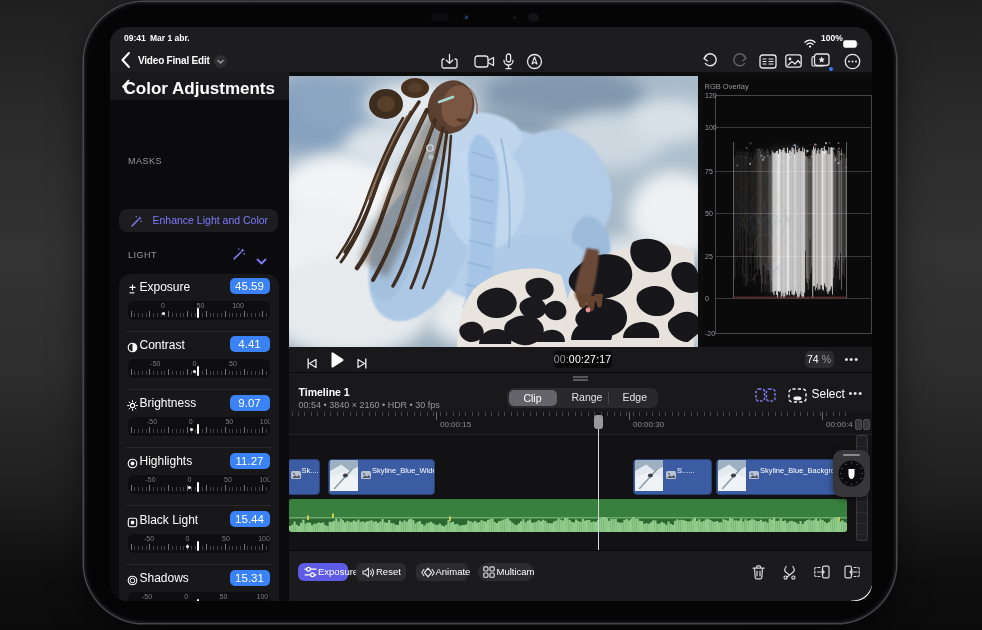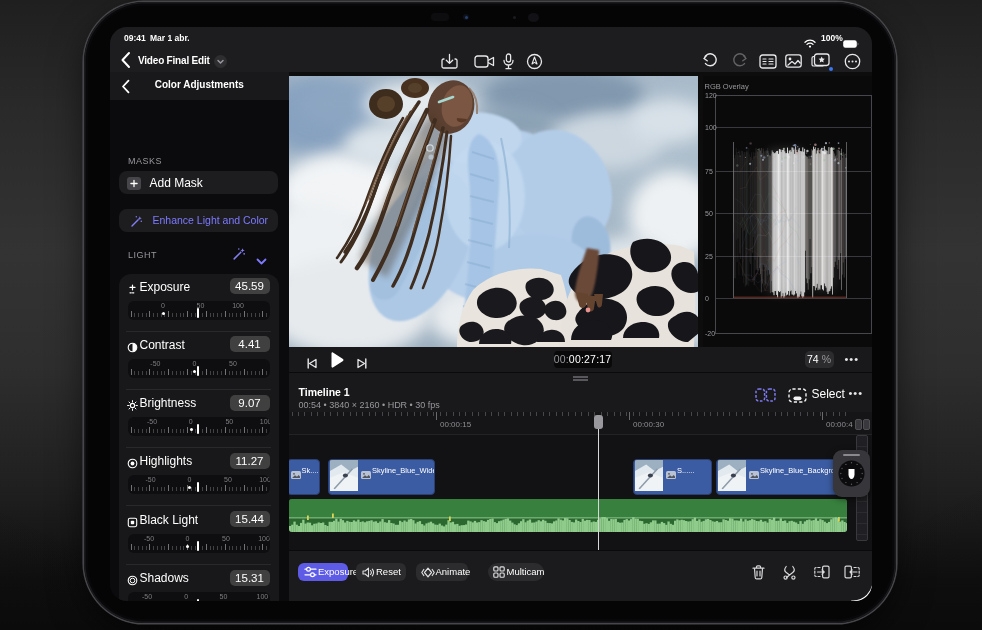--- a/index.html
+++ b/index.html
@@ -9,31 +9,31 @@
 .frame{position:absolute;left:84px;top:2px;width:812px;height:621px;border-radius:60px;
  background:#08080a;box-shadow:0 0 0 1.6px #47474b, inset 0 0 0 1.5px #1a1a1c, 0 14px 34px rgba(0,0,0,0.55);}
 .frame2{position:absolute;left:88px;top:6px;width:804px;height:613px;border-radius:56px;background:#050506;}
 .screen{position:absolute;left:110px;top:27px;width:762px;height:574px;border-radius:17px;background:#0d0d0d;overflow:hidden;}
 .topbar{position:absolute;left:0;top:0;width:762px;height:45px;background:#1d1d1f;}
 .st{position:absolute;font-size:8.5px;color:#fff;}
 .ttitle{position:absolute;left:28px;top:27.5px;font-size:10px;letter-spacing:-0.2px;font-weight:bold;color:#fff;}
 .dots{position:absolute;color:#e8e8ea;font-size:11px;letter-spacing:1px;}
 .panel{position:absolute;left:0;top:45px;width:178.5px;height:529px;background:#0b0b0d;}
 .phead{position:absolute;left:0;top:0;width:178.5px;height:28px;background:#19191b;}
-.phtitle{position:absolute;left:0;right:0;top:7px;text-align:center;font-size:10px;font-weight:bold;color:#fff;}
+.phtitle{position:absolute;left:0;right:0;top:7px;text-align:center;font-size:17px;font-weight:bold;color:#fff;}
 .dr{position:absolute;left:8.5px;top:50.5px;width:159.5px;height:22px;border-radius:8px;background:#202023;}
 .drt{position:absolute;top:5px;font-size:10px;color:#d4d4d6;}
 .drdiv{position:absolute;left:80px;top:4px;width:1px;height:14px;background:#3a3a3e;}
 .masks{position:absolute;left:18px;top:84px;font-size:9px;letter-spacing:0.5px;color:#98989d;}
 .btn{position:absolute;left:8.5px;width:159.5px;border-radius:8px;background:#1d1d20;}
 .card{position:absolute;left:8.5px;top:202px;width:160px;height:327px;border-radius:12px 12px 0 0;background:#18181a;}
 .srow{position:absolute;left:8.5px;width:160px;height:57px;}
 .sicon{position:absolute;left:8px;top:7px;}
 .sname{position:absolute;left:21px;top:6px;font-size:12px;color:#fff;}
-.schip{position:absolute;right:9px;top:4.5px;width:40px;height:16px;border-radius:5px;background:#404040;
+.schip{position:absolute;right:9px;top:4.5px;width:40px;height:16px;border-radius:5px;background:#3b82f6;
  color:#fff;font-size:11.5px;text-align:center;line-height:16px;}
 .ruler{position:absolute;top:27px;height:19px;border-radius:6px;background:#0e0e10;overflow:hidden;}
 .rlab{position:absolute;top:1px;width:20px;text-align:center;font-size:7px;color:#7e7e83;}
 .ruler i{position:absolute;bottom:3px;width:1px;background:#fff;}
 .rdot{position:absolute;bottom:5px;width:3px;height:3px;border-radius:50%;background:#fff;}
 .rmark{position:absolute;bottom:2px;width:2px;height:10px;background:#fff;border-radius:1px;}
 .ssep{position:absolute;left:16px;width:145px;height:1px;background:#29292c;}
 .video{position:absolute;left:178.5px;top:49px;width:409.5px;height:271px;background:#000;overflow:hidden;}
 .scope{position:absolute;left:592.5px;top:49px;width:169.5px;height:271px;background:#0a0a0a;overflow:hidden;}
 .transport{position:absolute;left:178.5px;top:320px;width:583.5px;height:26px;background:#19191b;border-bottom:1px solid #0a0a0a;}
@@ -161,27 +161,20 @@
         <span style="position:absolute;left:719px;top:40px;width:4px;height:4px;border-radius:50%;background:#3478f6;"></span>
       </div>
       <div class="panel">
         <div class="phead">
           <span style="position:absolute;left:11px;top:7px;"><svg width="9" height="15" viewBox="0 0 9 15">
               <path d="M7.5 1.7 L2 7.5 L7.5 13.3" stroke="#fff" stroke-width="1.8" fill="none" stroke-linecap="round" stroke-linejoin="round"></path>
             </svg></span>
           <span class="phtitle">Color Adjustments</span>
         </div>
         <div class="masks">MASKS</div>
-        <div class="btn" style="top:99px;height:23px;">
-          <span style="position:absolute;left:8px;top:5px;"><svg width="14" height="13" viewBox="0 0 14 13">
-              <rect width="14" height="13" rx="3" fill="#46464a"></rect>
-              <path d="M7 3.4 v6.2 M3.9 6.5 h6.2" stroke="#fff" stroke-width="1.3" stroke-linecap="round"></path>
-            </svg></span>
-          <span style="position:absolute;left:31px;top:4.5px;font-size:12px;color:#fff;">Add Mask</span>
-        </div>
         <div class="btn" style="top:136.5px;height:23px;">
           <span style="position:absolute;left:11px;top:5px;"><svg width="13" height="13" viewBox="0 0 13 13">
               <g stroke="#837ef2" stroke-width="1.4" stroke-linecap="round">
                 <path d="M2 11 L8.2 4.8"></path>
               </g>
               <g fill="#837ef2">
                 <path d="M9.8 1.2 l0.55 1.45 L11.8 3.2 l-1.45 0.55 L9.8 5.2 l-0.55 -1.45 L7.8 3.2 l1.45 -0.55 Z"></path>
                 <circle cx="11.3" cy="6.3" r="0.8"></circle>
                 <circle cx="6.3" cy="1.8" r="0.7"></circle>
               </g>
@@ -854,20 +847,26 @@
           </svg></span>
         <div class="tc"><span style="color:#98989d;">00:</span><span style="color:#fff;">00:27:17</span></div>
         <div class="zoomchip"><span style="color:#fff;">74</span>&nbsp;<span style="color:#98989d;">%</span></div>
         <span class="dots" style="left:556px;top:6px;">•••</span>
       </div>
       <div class="timeline">
         <div style="position:absolute;left:0;top:0;width:583.5px;height:39px;background:#19191b;"></div>
         <div class="tlgrab"></div>
         <span style="position:absolute;left:10px;top:13px;font-size:10.5px;font-weight:bold;color:#fff;">Timeline 1</span>
         <span style="position:absolute;left:10px;top:27px;font-size:9px;color:#98989d;">00:54 • 3840 × 2160 • HDR • 30 fps</span>
+        <div class="seg">
+          <div class="segsel">Clip</div>
+          <span class="segt" style="left:65px;">Range</span>
+          <span class="segdiv" style="left:101px;"></span>
+          <span class="segt" style="left:116px;">Edge</span>
+        </div>
         <span style="position:absolute;left:466px;top:15px;"><svg width="21" height="14" viewBox="0 0 21 14">
             <g stroke="#7d7af2" stroke-width="1.5" fill="none">
               <rect x="1" y="1" width="8.6" height="12" rx="2.8" stroke-dasharray="2.7 1.6"></rect>
               <rect x="11.4" y="1" width="8.6" height="12" rx="2.8" stroke-dasharray="2.7 1.6"></rect>
             </g>
           </svg></span>
         <span style="position:absolute;left:499px;top:15px;"><svg width="19" height="15" viewBox="0 0 19 15">
             <rect x="1" y="1" width="17" height="13" rx="3.4" stroke="#f2f2f4" stroke-width="1.4" fill="none" stroke-dasharray="3.2 2.2"></rect>
             <rect x="5.5" y="8.4" width="8" height="3.8" rx="1.9" fill="#f2f2f4"></rect>
           </svg></span>
@@ -1320,21 +1319,21 @@
             </svg></span>
           <span style="position:absolute;left:20px;top:3px;">Reset</span>
         </div>
         <div class="bbtn" style="left:127px;width:52px;">
           <span style="position:absolute;left:5px;top:3.5px;"><svg width="14" height="11" viewBox="0 0 14 11">
               <path d="M7 1.2 L10.5 5.5 L7 9.8 L3.5 5.5 Z" stroke="#e0e0e2" stroke-width="1.2" fill="none" stroke-linejoin="round"></path>
               <path d="M2.8 2.5 L0.8 5.5 L2.8 8.5 M11.2 2.5 L13.2 5.5 L11.2 8.5" stroke="#e0e0e2" stroke-width="1.2" fill="none" stroke-linecap="round" stroke-linejoin="round"></path>
             </svg></span>
           <span style="position:absolute;left:20px;top:3px;">Animate</span>
         </div>
-        <div class="bbtn" style="left:199px;width:56px;border-radius:9px;">
+        <div class="bbtn" style="left:189px;width:56px;border-radius:9px;">
           <span style="position:absolute;left:5px;top:3px;"><svg width="12" height="12" viewBox="0 0 12 12">
               <g stroke="#e0e0e2" stroke-width="1.15" fill="none">
                 <rect x="0.8" y="0.8" width="4.2" height="4.2" rx="1"></rect>
                 <rect x="7" y="0.8" width="4.2" height="4.2" rx="1"></rect>
                 <rect x="0.8" y="7" width="4.2" height="4.2" rx="1"></rect>
                 <rect x="7" y="7" width="4.2" height="4.2" rx="1"></rect>
               </g>
             </svg></span>
           <span style="position:absolute;left:19px;top:3px;">Multicam</span>
         </div>

